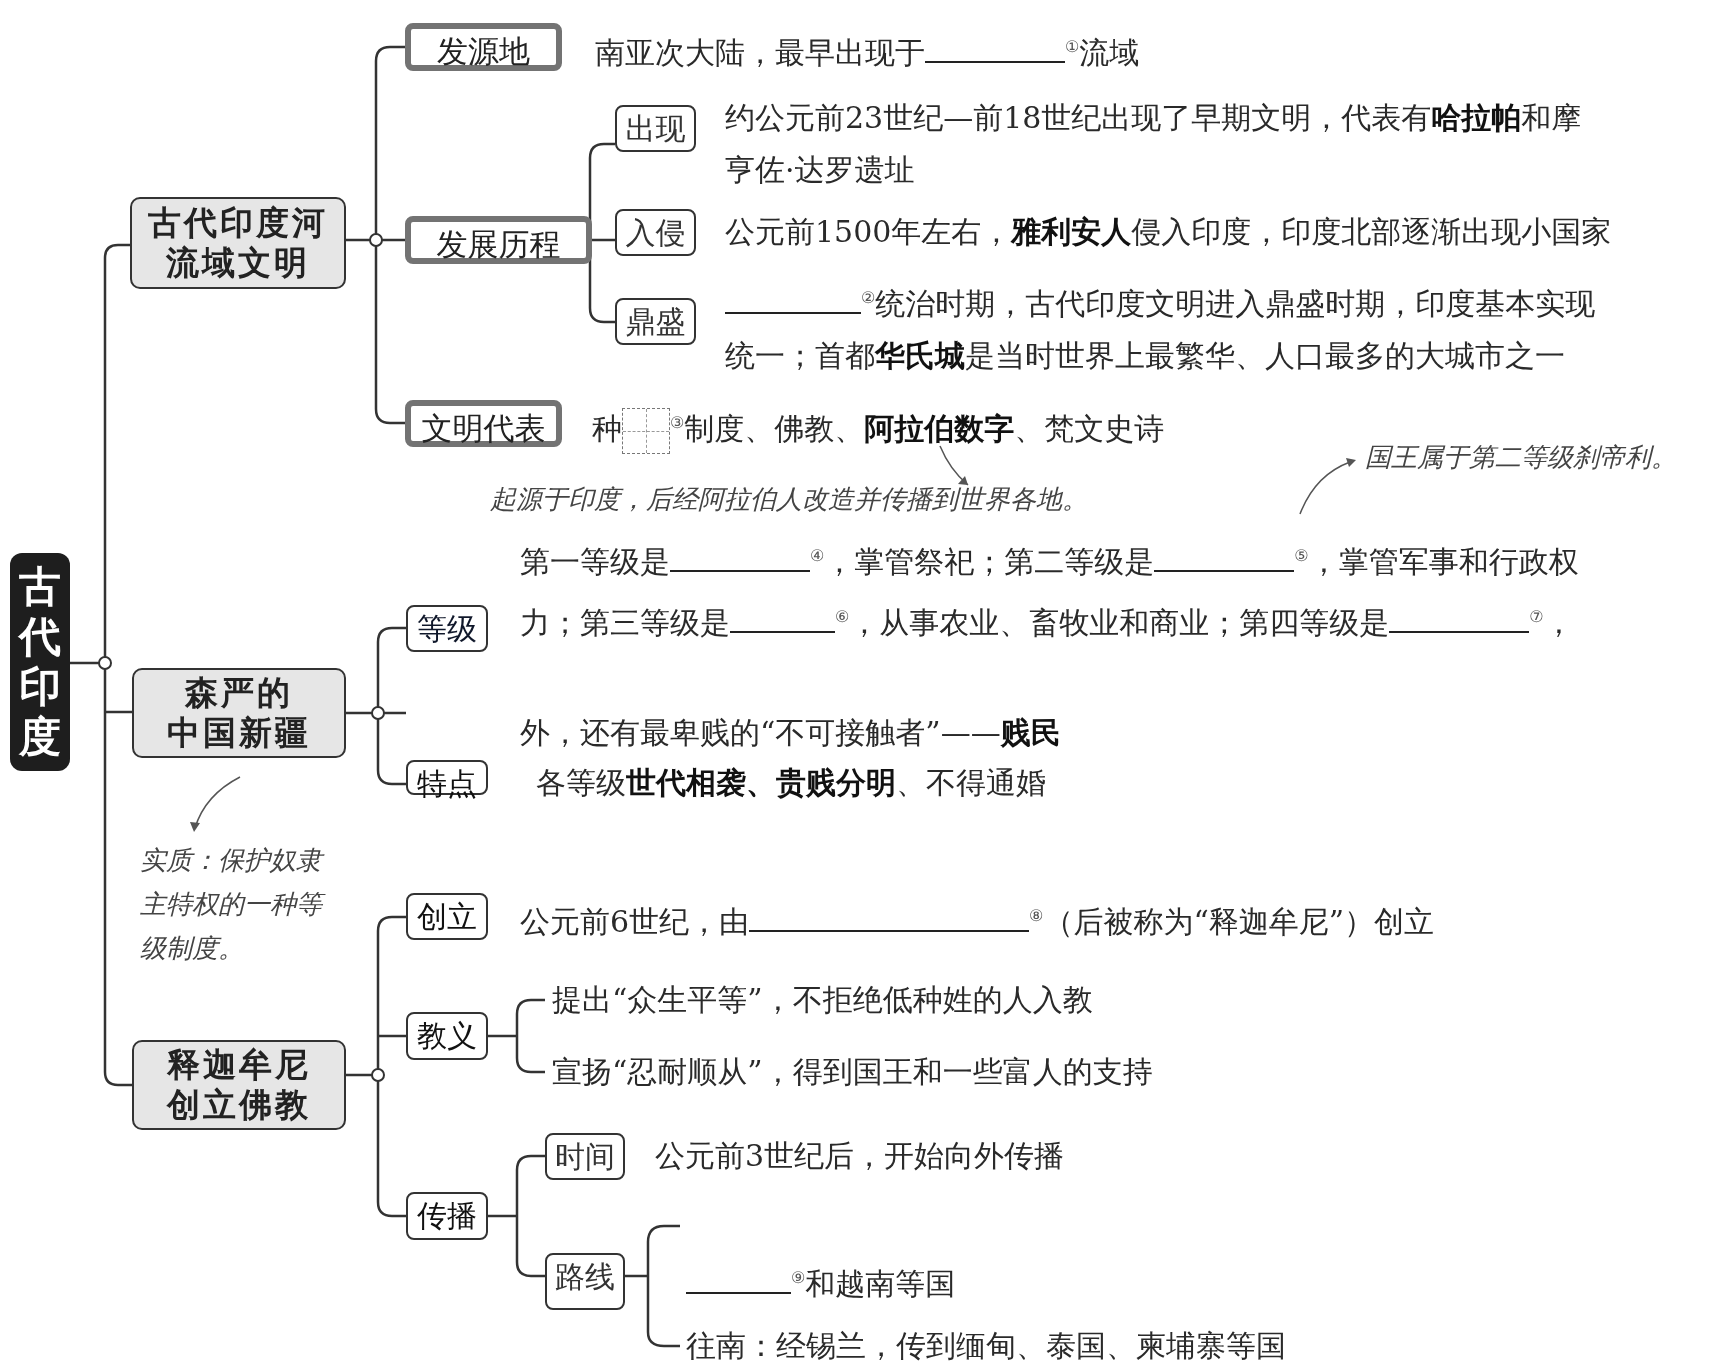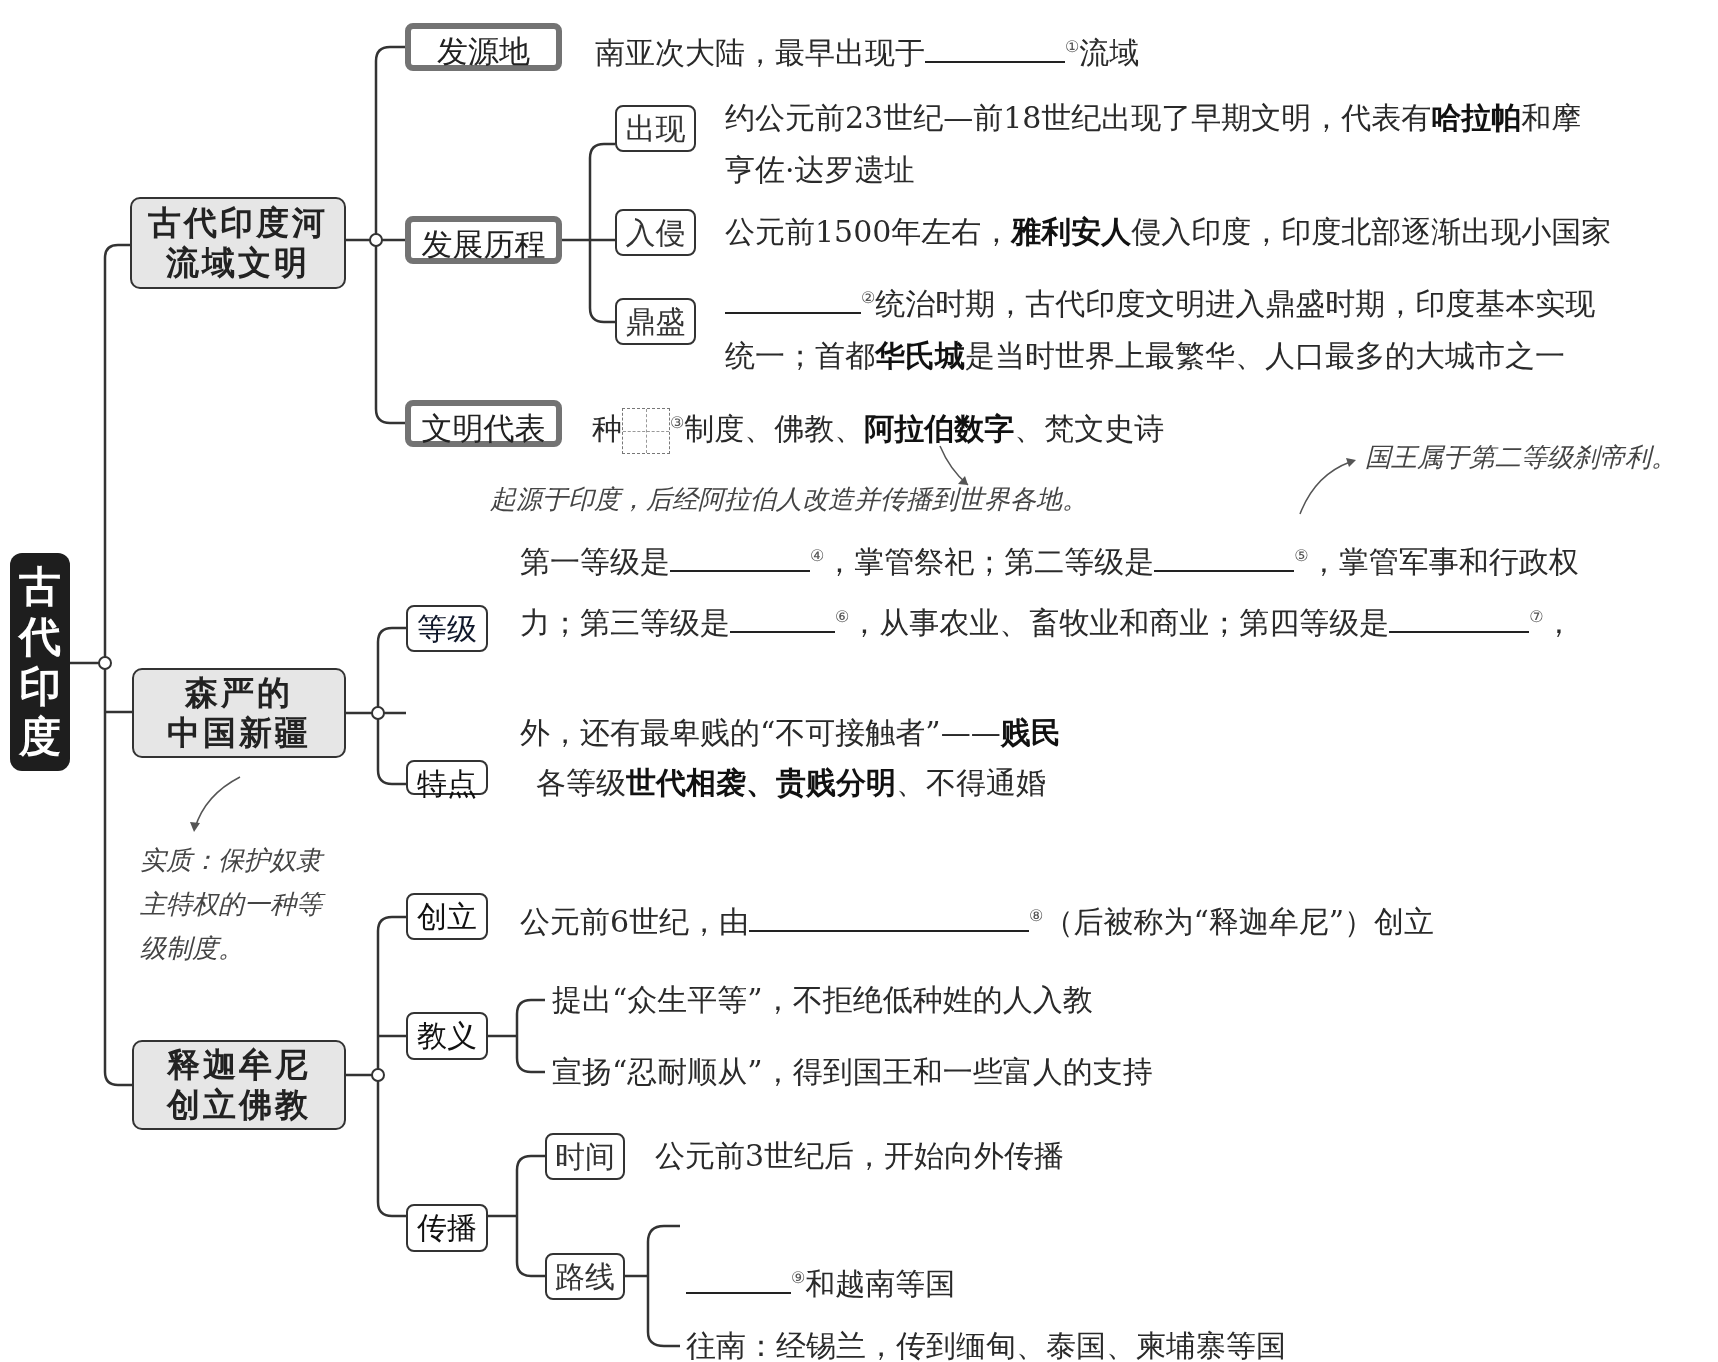--- a/index.html
+++ b/index.html
@@ -86,21 +86,21 @@
 <div class="abs l1" style="left:130px;top:197px;width:216px;height:92px;">
   <div>古代印度河</div>
   <div>流域文明</div>
 </div>
 
 <div class="abs l2" style="left:405px;top:23px;width:157px;height:48px;">发源地</div>
 <div class="abs txt" style="left:595px;top:21px;">
   <span>南亚次大陆，最早出现于</span><span class="blank" style="width:140px"></span><span class="num">①</span><span>流域</span>
 </div>
 
-<div class="abs l2" style="left:405px;top:216px;width:157px;height:48px;">发展历程</div>
+<div class="abs l2" style="left:405px;top:216px;width:187px;height:48px;">发展历程</div>
 
 <div class="abs l3" style="left:615px;top:105px;width:81px;height:47px;">出现</div>
 <div class="abs txt" style="left:725px;top:92px;">
   <span>约公元前23世纪—前18世纪出现了早期文明，代表有</span><span class="b">哈拉帕</span><span>和摩</span><br>
   <span>亨佐·达罗遗址</span>
 </div>
 
 <div class="abs l3" style="left:615px;top:209px;width:81px;height:47px;">入侵</div>
 <div class="abs txt" style="left:725px;top:206px;">
   <span>公元前1500年左右，</span><span class="b">雅利安人</span><span>侵入印度，印度北部逐渐出现小国家</span>
@@ -150,23 +150,23 @@
 
 <div class="abs l3" style="left:406px;top:893px;width:82px;height:47px;color:#111;">创立</div>
 <div class="abs txt" style="left:520px;top:890px;">
   <span>公元前6世纪，由</span><span class="blank" style="width:280px"></span><span class="num">⑧</span><span>（后被称为“释迦牟尼”）创立</span>
 </div>
 
 <div class="abs l3" style="left:406px;top:1012px;width:82px;height:48px;color:#111;">教义</div>
 <div class="abs txt" style="left:552px;top:974px;">提出“众生平等”，不拒绝低种姓的人入教</div>
 <div class="abs txt" style="left:552px;top:1046px;">宣扬“忍耐顺从”，得到国王和一些富人的支持</div>
 
-<div class="abs l3" style="left:406px;top:1192px;width:82px;height:48px;color:#111;margin-top:12px;">传播</div>
+<div class="abs l3" style="left:406px;top:1192px;width:82px;height:48px;color:#111;">传播</div>
 
 <div class="abs l3" style="left:545px;top:1133px;width:80px;height:47px;">时间</div>
 <div class="abs txt" style="left:655px;top:1130px;">公元前3世纪后，开始向外传播</div>
 
-<div class="abs l3" style="left:545px;top:1253px;width:80px;height:47px;">路线</div>
+<div class="abs l3" style="left:545px;top:1253px;width:80px;height:57px;">路线</div>
 <div class="abs txt" style="left:686px;top:1200px;">
   <br>
   <span class="blank" style="width:105px"></span><span class="num">⑨</span><span>和越南等国</span>
 </div>
 <div class="abs txt" style="left:686px;top:1320px;">往南：经锡兰，传到缅甸、泰国、柬埔寨等国</div>
 
 </body></html>

